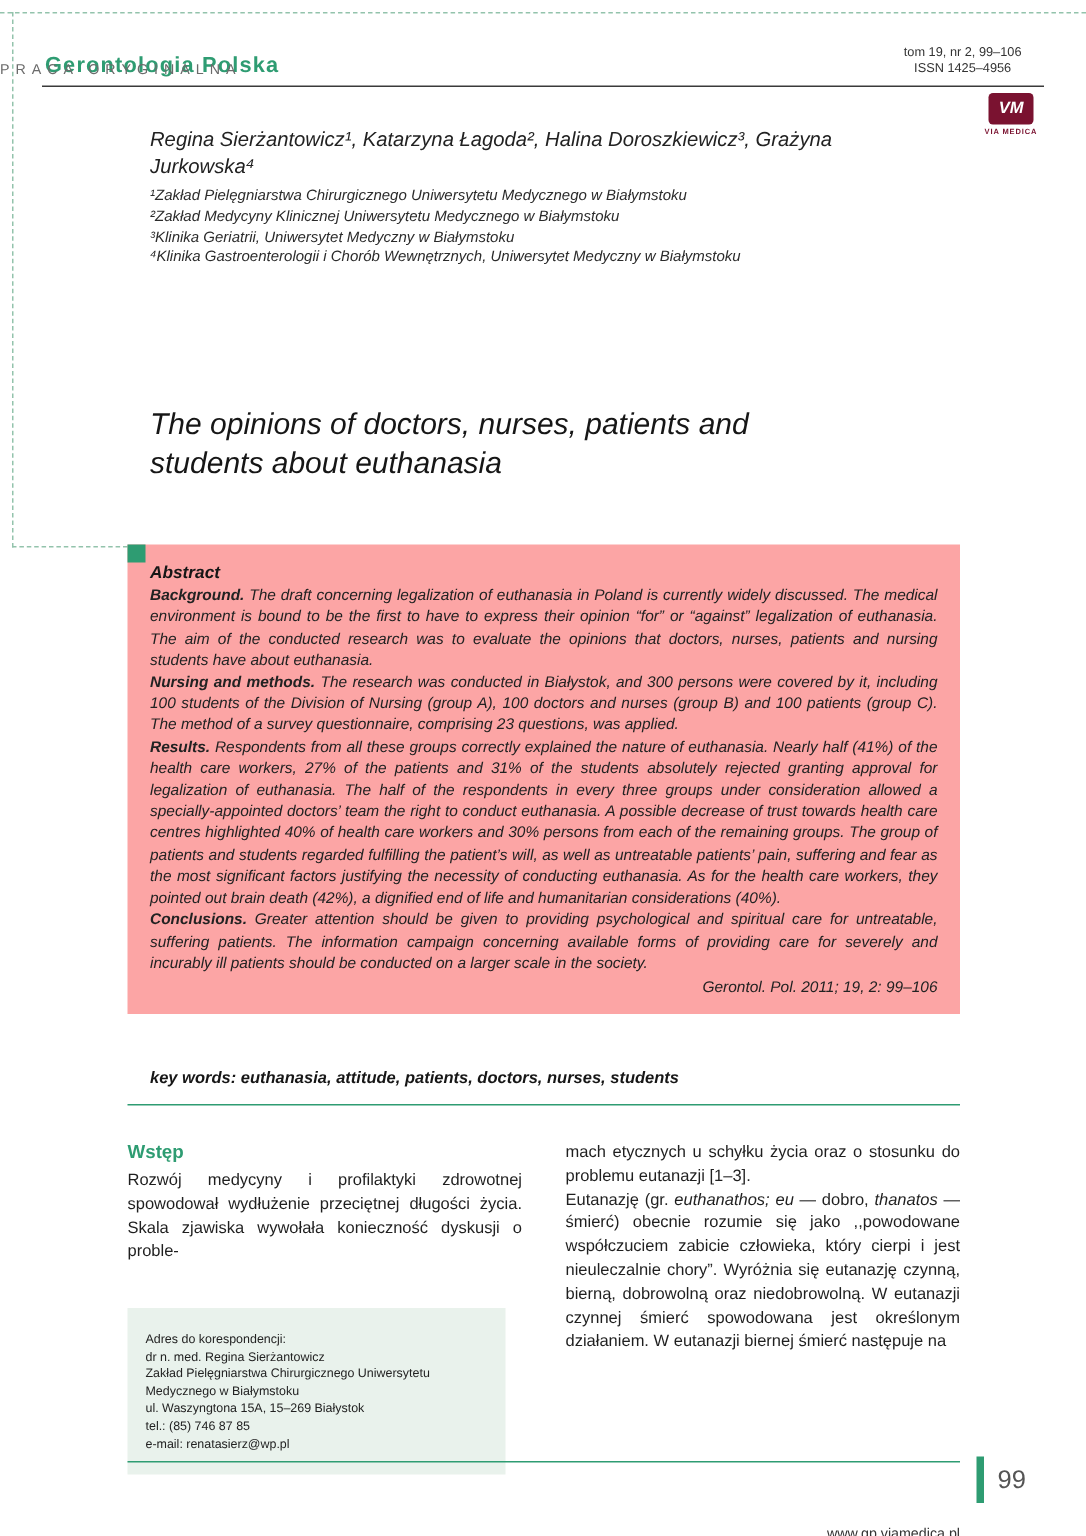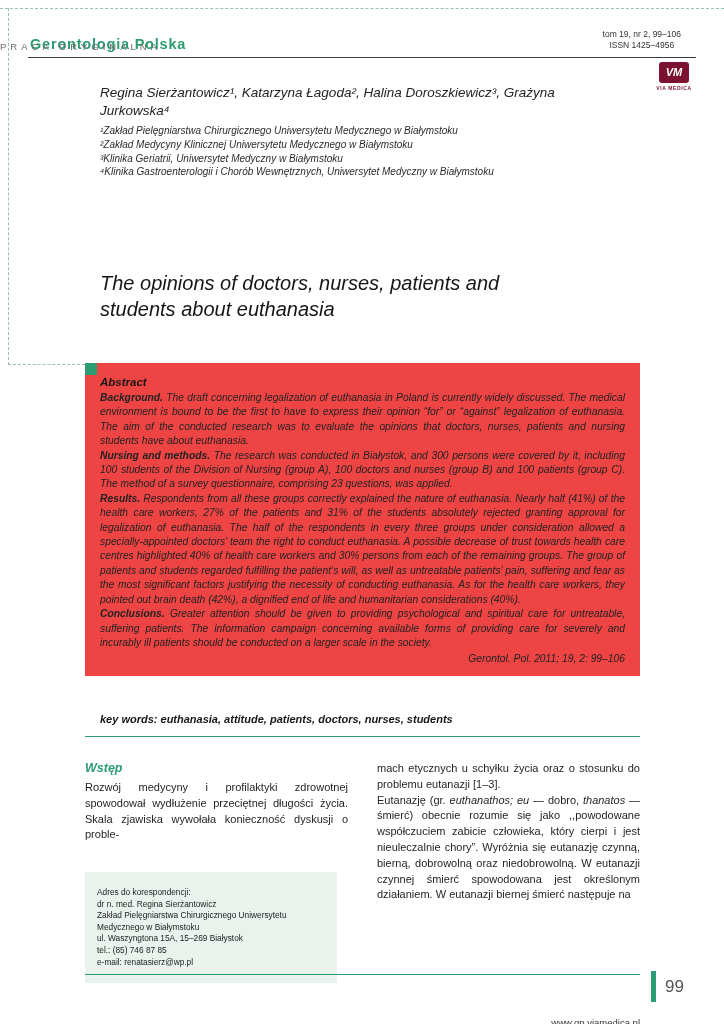--- a/index.html
+++ b/index.html
@@ -35,36 +35,36 @@
                   font-size:10px; line-height:13.8px; color:#2b2b2b; }
 
   
   .title-pl { position:absolute; left:99px; top:192px; width:515px; font-size:28px;
               line-height:34px; font-weight:bold; letter-spacing:-0.3px; color:#161616; }
   .title-en { position:absolute; left:100px; top:270px; width:420px; font-size:20px;
               line-height:26px; font-weight:normal; font-style:italic; color:#161616; }
 
   
   .abstract-box { position:absolute; left:85px; top:363px; width:555px;
-                  background:#ef4444; padding:13px 15px 9px 15px; }
+                  background:#fca5a5; padding:13px 15px 9px 15px; }
   .abstract-corner { position:absolute; left:0; top:0; width:12px; height:12px; background:#2e9c72; }
   .abstract-heading { font-size:11.5px; font-weight:bold; font-style:italic;
                       color:#161616; margin-bottom:3px; }
   .abstract-box p { font-size:10.3px; line-height:14.4px; font-style:italic;
                     text-align:justify; color:#222; }
   .citation { text-align:right !important; margin-top:2px; }
 
   .keywords { position:absolute; left:100px; top:713px; font-size:11px; font-weight:bold;
               font-style:italic; color:#161616; }
   .rule-green { position:absolute; left:85px; width:555px; top:736px; border-top:1px solid #2e9c72; }
 
   
   .col-left  { position:absolute; left:85px;  top:761px; width:263px; }
   .col-right { position:absolute; left:377px; top:761px; width:263px; }
-  .section-heading { color:#2e9c72; font-weight:bold; font-size:12.5px; margin-bottom:5px;font-style:italic; }
+  .section-heading { color:#2e9c72; font-weight:bold; font-size:12.5px; margin-bottom:5px; }
   .body-p { font-size:11px; line-height:15.8px; text-align:justify; color:#1f1f1f; }
 
   .corr-box { position:absolute; left:85px; top:872px; width:252px; background:#e9f2ec;
               padding:15px 12px; font-size:8.3px; line-height:11.6px; color:#222; }
 
   
   .footer-rule { position:absolute; left:85px; width:555px; top:974px; border-top:1px solid #2e9c72; }
   .footer-url  { position:absolute; left:85px; width:555px; top:981px; text-align:right;
                  font-size:9.5px; color:#333;margin-top:36px; }
   .page-bar    { position:absolute; left:651px; top:971px; width:5px; height:31px; background:#2e9c72; }

